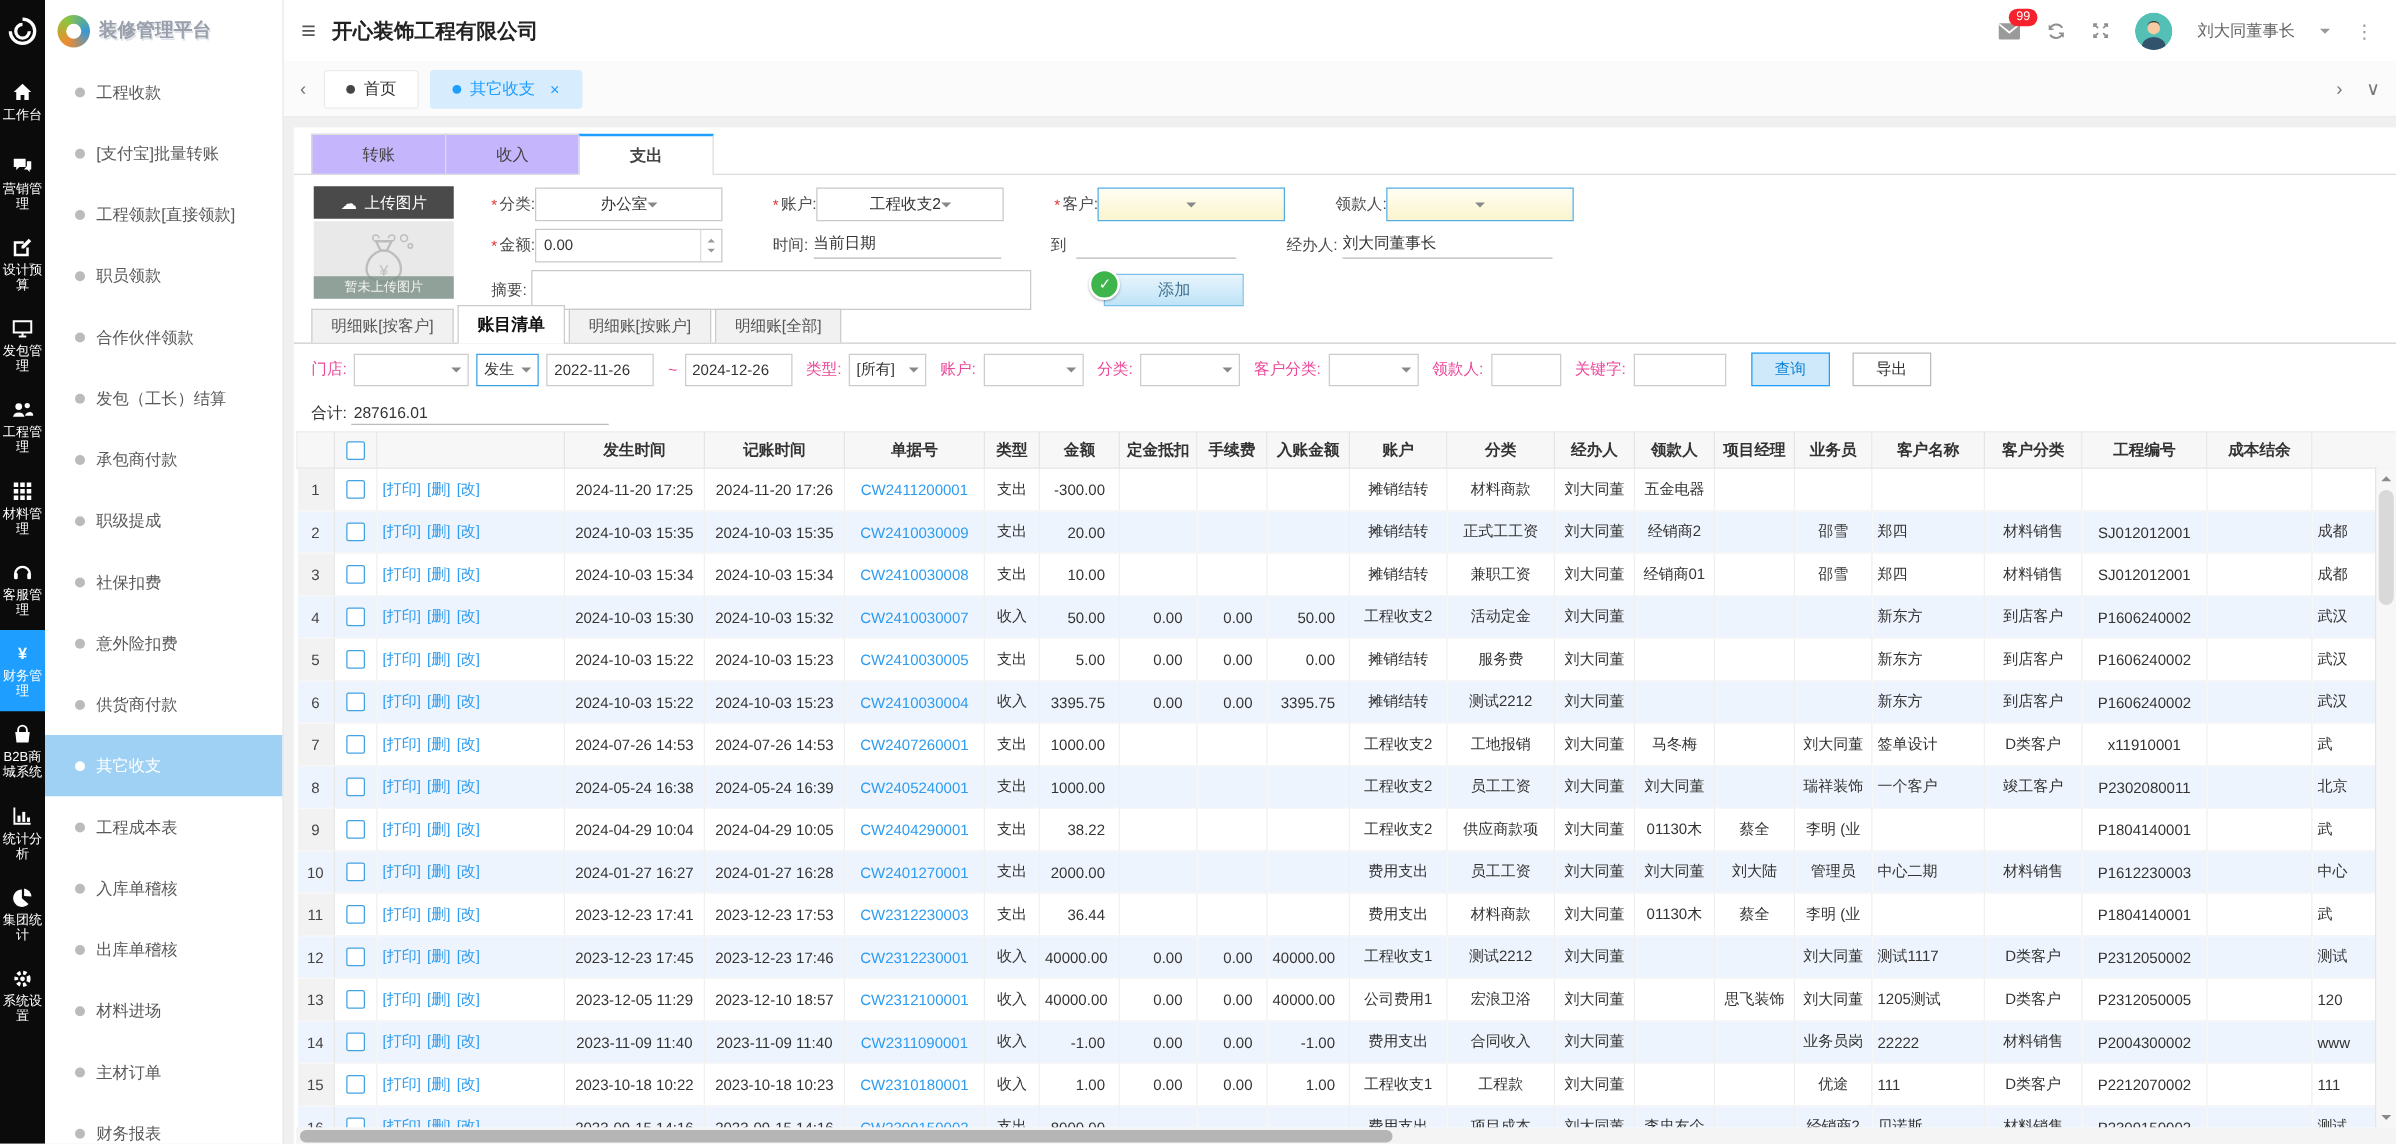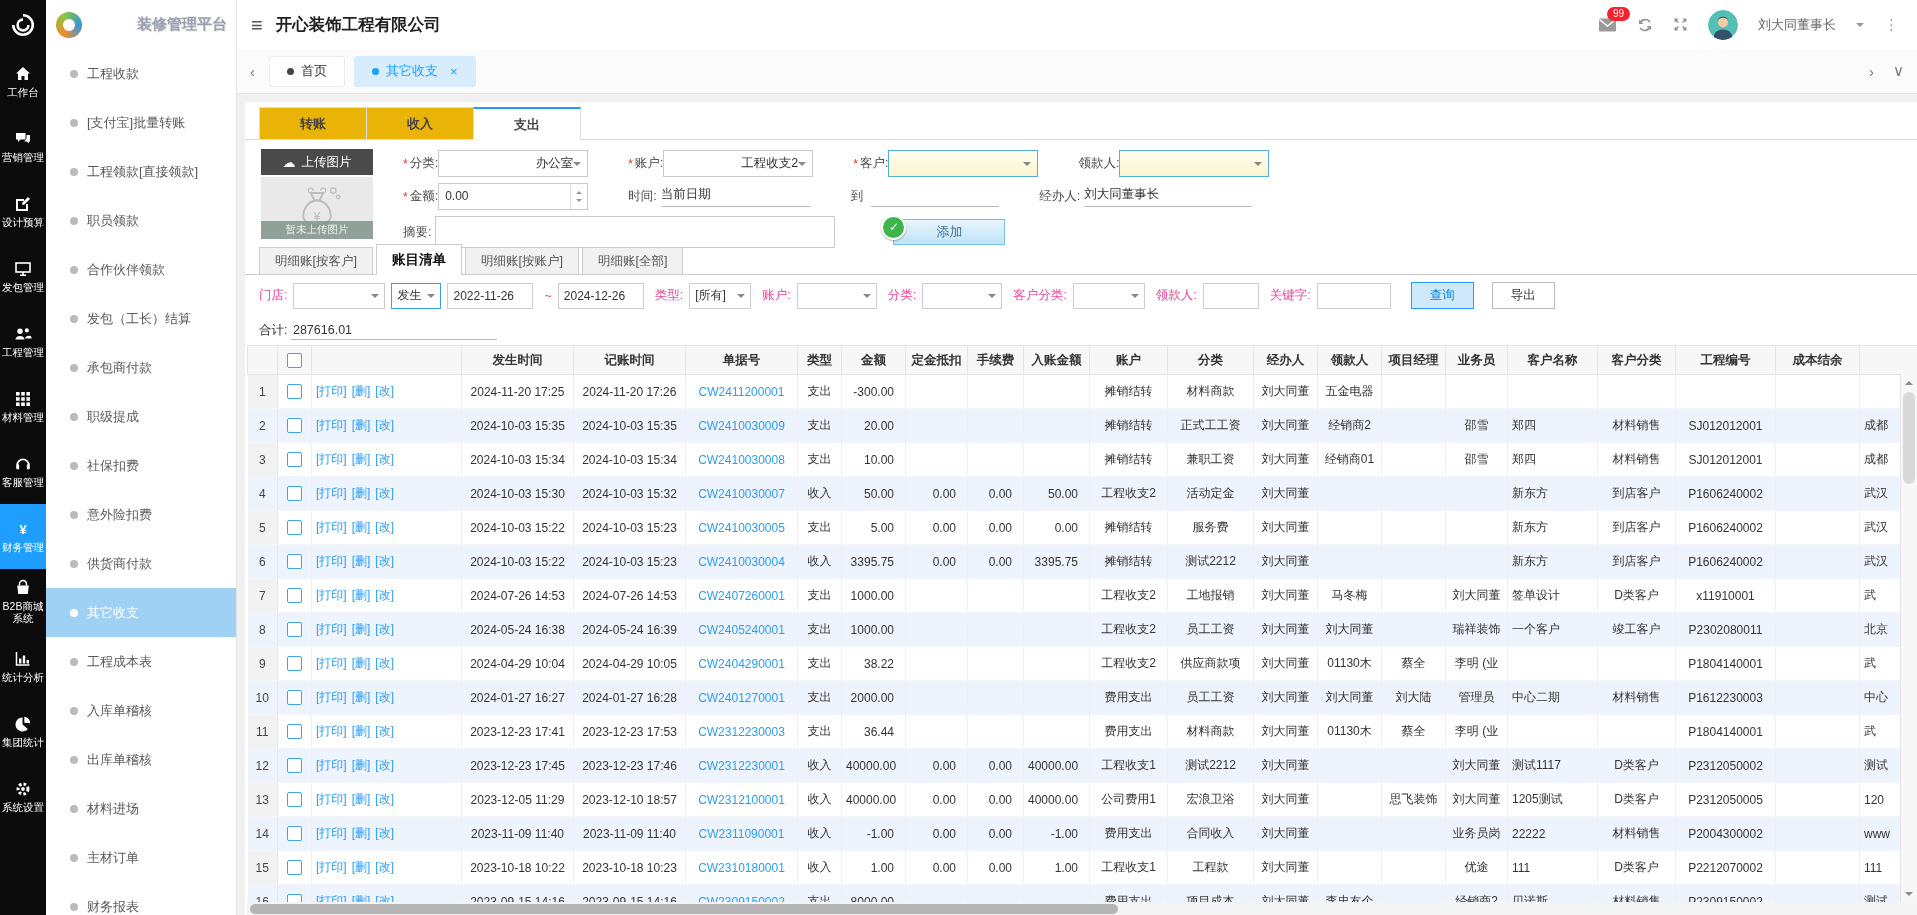--- a/index.html
+++ b/index.html
@@ -1,33 +1,33 @@
 <!DOCTYPE html>
 <html><head>
 <meta charset="utf-8">
 <style>
   html,body{margin:0;padding:0;width:1917px;height:915px;overflow:hidden;
     font-family:"Liberation Sans","DejaVu Sans",sans-serif;font-size:12px;color:#333;background:#f0f0f0;}
   .app{display:flex;height:100%;}
   
-  .iconbar{width:46px;background:#0b0b0b;flex-shrink:0;display:flex;flex-direction:column;}
+  .iconbar{width:36px;background:#0b0b0b;flex-shrink:0;display:flex;flex-direction:column;}
   .logo-sq{height:49px;display:flex;align-items:center;justify-content:center;}
   .logo-sq svg{width:26px;height:26px;}
   .icon-item{height:65px;display:flex;flex-direction:column;align-items:center;justify-content:center;gap:3px;cursor:pointer;color:#fff;}
   .icon-item .iic{width:18px;height:18px;display:block;}
   .icon-item .iic svg{width:18px;height:18px;display:block;}
   .icon-item .lab{font-size:10.5px;line-height:12px;text-align:center;padding:0 1px;}
   .icon-item.active{background:#1E9FFF;}
   
   .submenu{width:190px;background:#fff;flex-shrink:0;border-right:1px solid #e3e3e3;overflow:hidden;}
   .brand{height:49px;display:flex;align-items:center;padding-left:10px;gap:7px;}
   .brand-ic{width:26px;height:26px;border-radius:50%;position:relative;flex-shrink:0;
     background:conic-gradient(from 210deg,#f08c2e,#8bc63f 120deg,#3a97d4 240deg,#f08c2e 360deg);}
   .brand-ic::after{content:"";position:absolute;inset:7px;background:#fff;border-radius:50%;}
-  .brand-tx{font-size:15px;font-weight:bold;color:#9aa0ab;text-shadow:1px 1px 0 #dfe2e8;white-space:nowrap;margin-left:48px;}
+  .brand-tx{font-size:15px;font-weight:bold;color:#9aa0ab;text-shadow:1px 1px 0 #dfe2e8;white-space:nowrap;}
   .menu-item{height:49px;display:flex;align-items:center;padding-left:24px;gap:9px;color:#595959;font-size:13px;cursor:pointer;white-space:nowrap;}
   .menu-item .bullet{width:8px;height:8px;border-radius:50%;background:#bbb;flex-shrink:0;}
   .menu-item.active{background:#9fd1f5;color:#fff;}
   .menu-item.active .bullet{background:#fff;}
   
   .main{flex:1;display:flex;flex-direction:column;min-width:0;}
   .topbar{height:49px;background:#fff;display:flex;align-items:center;padding:0 18px 0 14px;gap:13px;flex-shrink:0;}
   .burger{font-size:20px;color:#555;cursor:pointer;line-height:1;}
   .topbar h1{font-size:16.5px;font-weight:bold;color:#222;margin:0;}
   .top-right{margin-left:auto;display:flex;align-items:center;gap:20px;color:#8f8f8f;}
@@ -45,36 +45,36 @@
   .page-tab{height:29px;display:flex;align-items:center;gap:7px;padding:0 17px;background:#fff;border:1px solid #ececec;border-radius:3px;font-size:13px;color:#333;cursor:pointer;}
   .page-tab .dot{width:7px;height:7px;border-radius:50%;background:#454545;}
   .page-tab.active{background:#d7ecfd;border-color:#d7ecfd;color:#1E9FFF;}
   .page-tab.active .dot{background:#1E9FFF;}
   .page-tab .x{color:#1E9FFF;margin-left:5px;font-size:13px;}
   .tb-spacer{flex:1;}
   
   .content{flex:1;padding:8px 0 0 8px;min-height:0;}
   .panel{background:#fff;height:100%;display:flex;flex-direction:column;overflow:hidden;}
   .subtabs{display:flex;padding:5px 0 0 14px;border-bottom:1px solid #dcdcdc;}
-  .subtab{width:106px;height:31px;line-height:31px;text-align:center;font-size:13px;color:#444;background:#eab308;border:1px solid #ddd;border-bottom:none;margin-left:-1px;cursor:pointer;font-weight:bold;}
+  .subtab{width:106px;height:31px;line-height:31px;text-align:center;font-size:13px;color:#444;background:#c4b5fd;border:1px solid #ddd;border-bottom:none;margin-left:-1px;cursor:pointer;}
   .subtab:first-child{margin-left:0;}
   .subtab.active{background:#fff;border-top:2px solid #1E9FFF;font-weight:bold;margin-bottom:-1px;}
   
   .formarea{display:flex;padding:9px 0 6px 16px;gap:30px;height:104px;box-sizing:border-box;flex-shrink:0;}
   .upload-col{width:112px;flex-shrink:0;}
   .upload-btn{width:112px;height:26px;background:#4a4a4a;color:#fff;border:none;font-size:12.5px;display:flex;align-items:center;justify-content:center;gap:6px;cursor:pointer;font-family:inherit;}
   .cloud{font-size:13px;line-height:1;}
   .imgph{margin-top:2px;width:112px;height:62px;background:#e9e9e9;position:relative;display:flex;align-items:center;justify-content:center;}
   .imgph-cap{position:absolute;bottom:0;left:0;right:0;background:rgba(125,145,135,.82);color:#f2f2f2;font-size:10.5px;text-align:center;padding:2px 0;}
   .fields{flex:1;display:flex;flex-direction:column;gap:6px;padding-top:1px;}
   .frow{display:flex;align-items:center;}
   .fgroup{display:flex;align-items:center;margin-right:40px;}
   .req{color:#e03131;margin-right:2px;font-size:12px;}
   .flabel{color:#4a4a4a;font-size:12.5px;white-space:nowrap;}
-  .sel{width:150px;height:27px;border:1px solid #c9c9c9;background:#fff;display:flex;align-items:center;justify-content:flex-end;padding:0 6px;box-sizing:border-box;cursor:pointer;}
+  .sel{width:150px;height:27px;border:1px solid #c9c9c9;background:#fff;display:flex;align-items:center;justify-content:center;padding:0 6px;box-sizing:border-box;cursor:pointer;}
   .sel .v{font-size:12.5px;color:#333;}
   .dn{width:0;height:0;border:4px solid transparent;border-top-color:#888;margin-top:4px;}
   .sel.hl{background:linear-gradient(#fffef3,#fbf4cd);border:1px solid #53aee6;}
   .numinput{width:150px;height:27px;border:1px solid #c9c9c9;display:flex;box-sizing:border-box;}
   .numinput .nv{flex:1;padding:0 6px;line-height:25px;}
   .spin{width:16px;border-left:1px solid #ddd;display:flex;flex-direction:column;align-items:center;justify-content:space-evenly;cursor:pointer;}
   .spin .up{width:0;height:0;border:3.5px solid transparent;border-bottom-color:#999;}
   .spin .dw{width:0;height:0;border:3.5px solid transparent;border-top-color:#999;}
   .uline{border-bottom:1px solid #b9b9b9;height:20px;display:inline-block;font-size:12.5px;color:#333;}
   .summary-input{width:400px;height:32px;border:1px solid #c9c9c9;box-sizing:border-box;cursor:text;}

